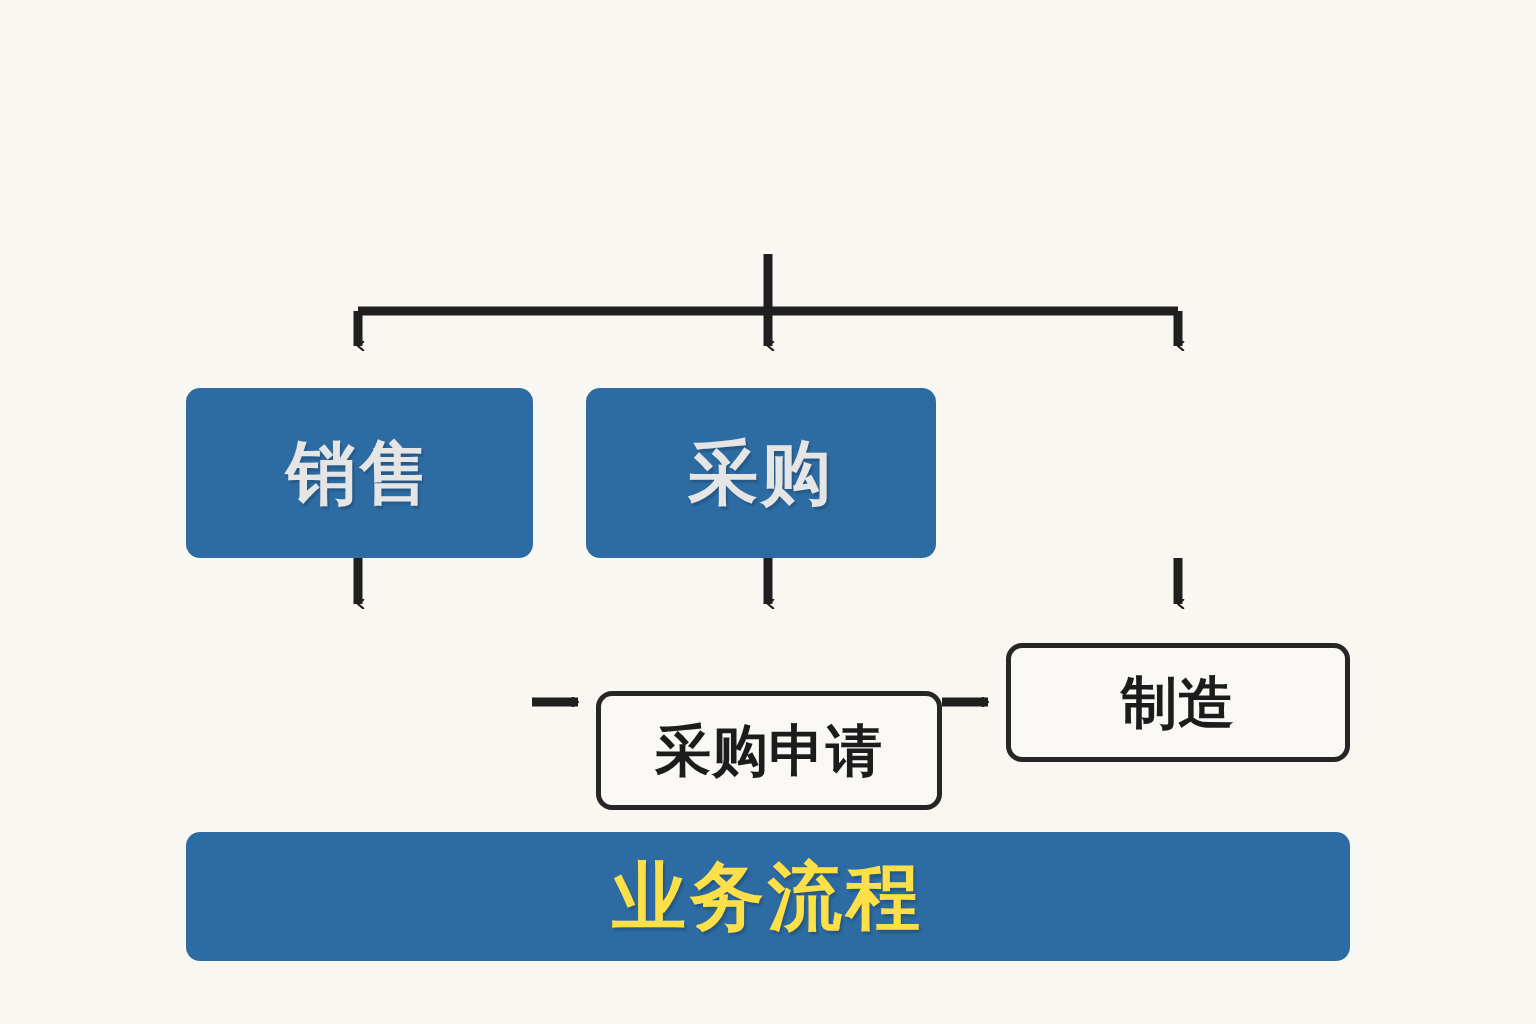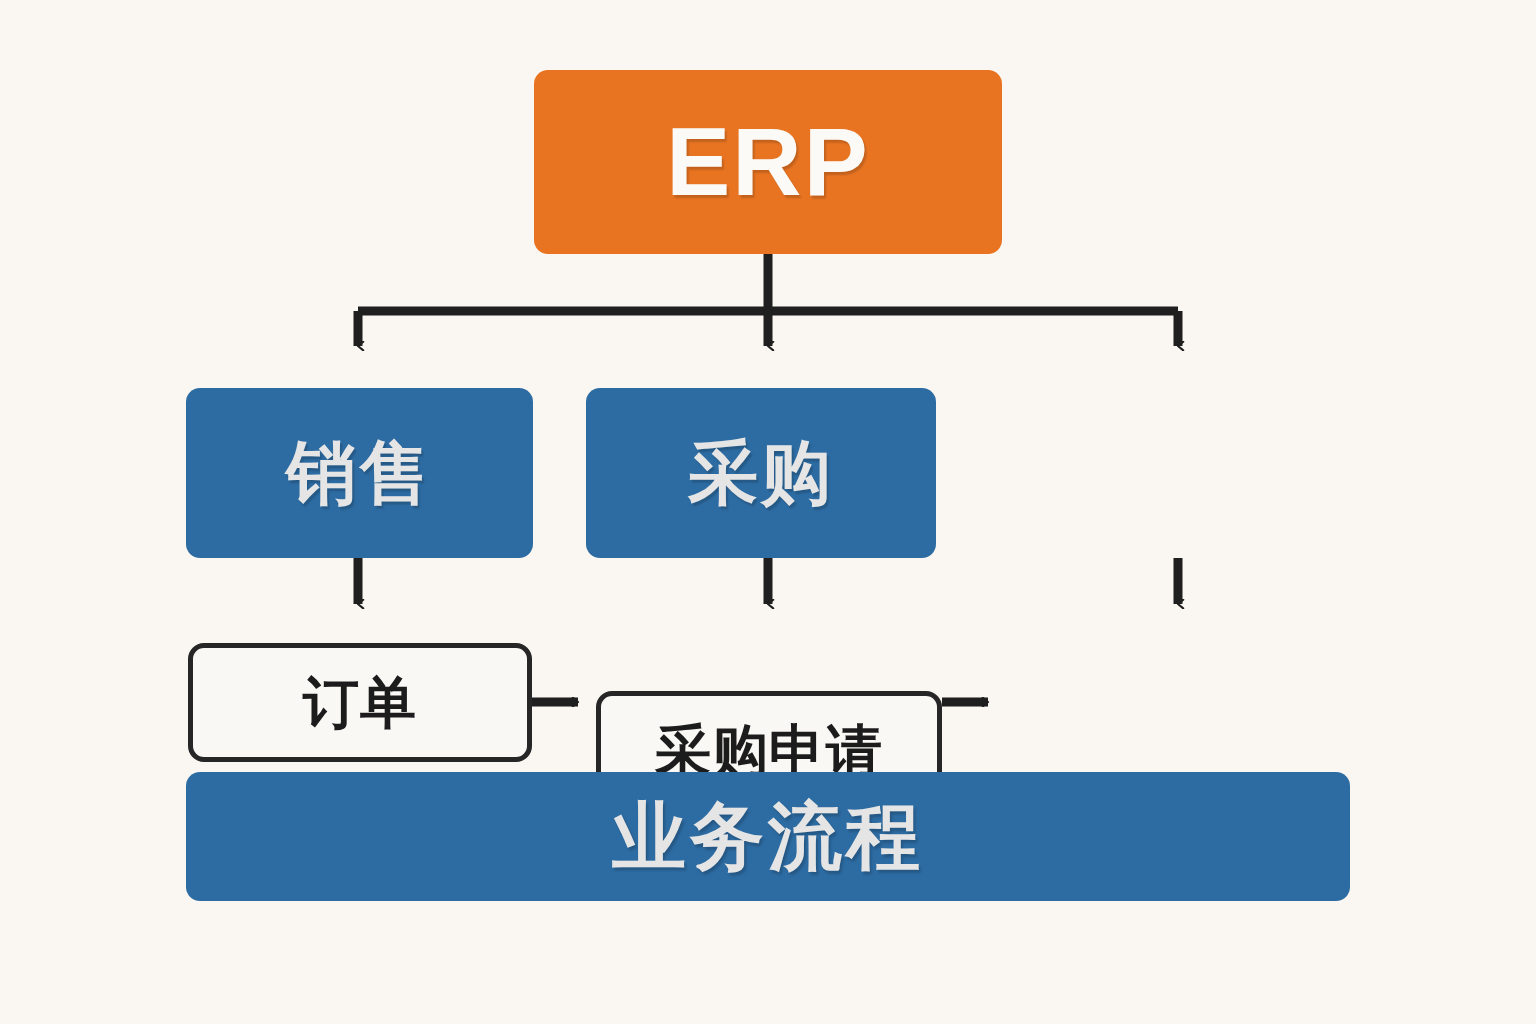--- a/index.html
+++ b/index.html
@@ -74,26 +74,26 @@
     font-size: 56px;
     font-weight: bold;
     letter-spacing: 1px;
   }
   .node-step.col-1 { left: 188px;  width: 344px; }
   .node-step.col-2 { left: 596px;  width: 346px; margin-top: 48px; }
   .node-step.col-3 { left: 1006px; width: 344px; }
 
   .node-footer {
     left: 186px;
-    top: 772px;
+    top: 832px;
     width: 1164px;
     height: 129px;
     background: #2d6ca3;
     border-radius: 14px;
-    color: #e5e5e5;
+    color: #fde047;
     font-size: 74px;
     font-weight: bold;
     letter-spacing: 4px;
     text-shadow: 2px 3px 3px rgba(0,0,0,0.2);
   }
 </style>
 </head>
 <body>
 
 <div id="diagram-root">
@@ -119,23 +119,22 @@
 
       <path d="M 358 558 L 358 604" marker-end="url(#arrowhead-down)"></path>
       <path d="M 768 558 L 768 604" marker-end="url(#arrowhead-down)"></path>
       <path d="M 1178 558 L 1178 604" marker-end="url(#arrowhead-down)"></path>
 
       <path d="M 532 702 L 578 702" marker-end="url(#arrowhead-right)"></path>
       <path d="M 942 702 L 988 702" marker-end="url(#arrowhead-right)"></path>
     </g>
   </svg>
 
-  <div class="node node-root">ERP</div>
 
   <div class="node node-module col-1">销售</div>
   <div class="node node-module col-2">采购</div>
 
-  <div class="node node-step col-1">订单</div>
   <div class="node node-step col-2">采购申请</div>
+  <div class="node node-step col-3">制造</div>
 
   <div class="node node-footer">业务流程</div>
 
 </div>
 
 </body></html>

